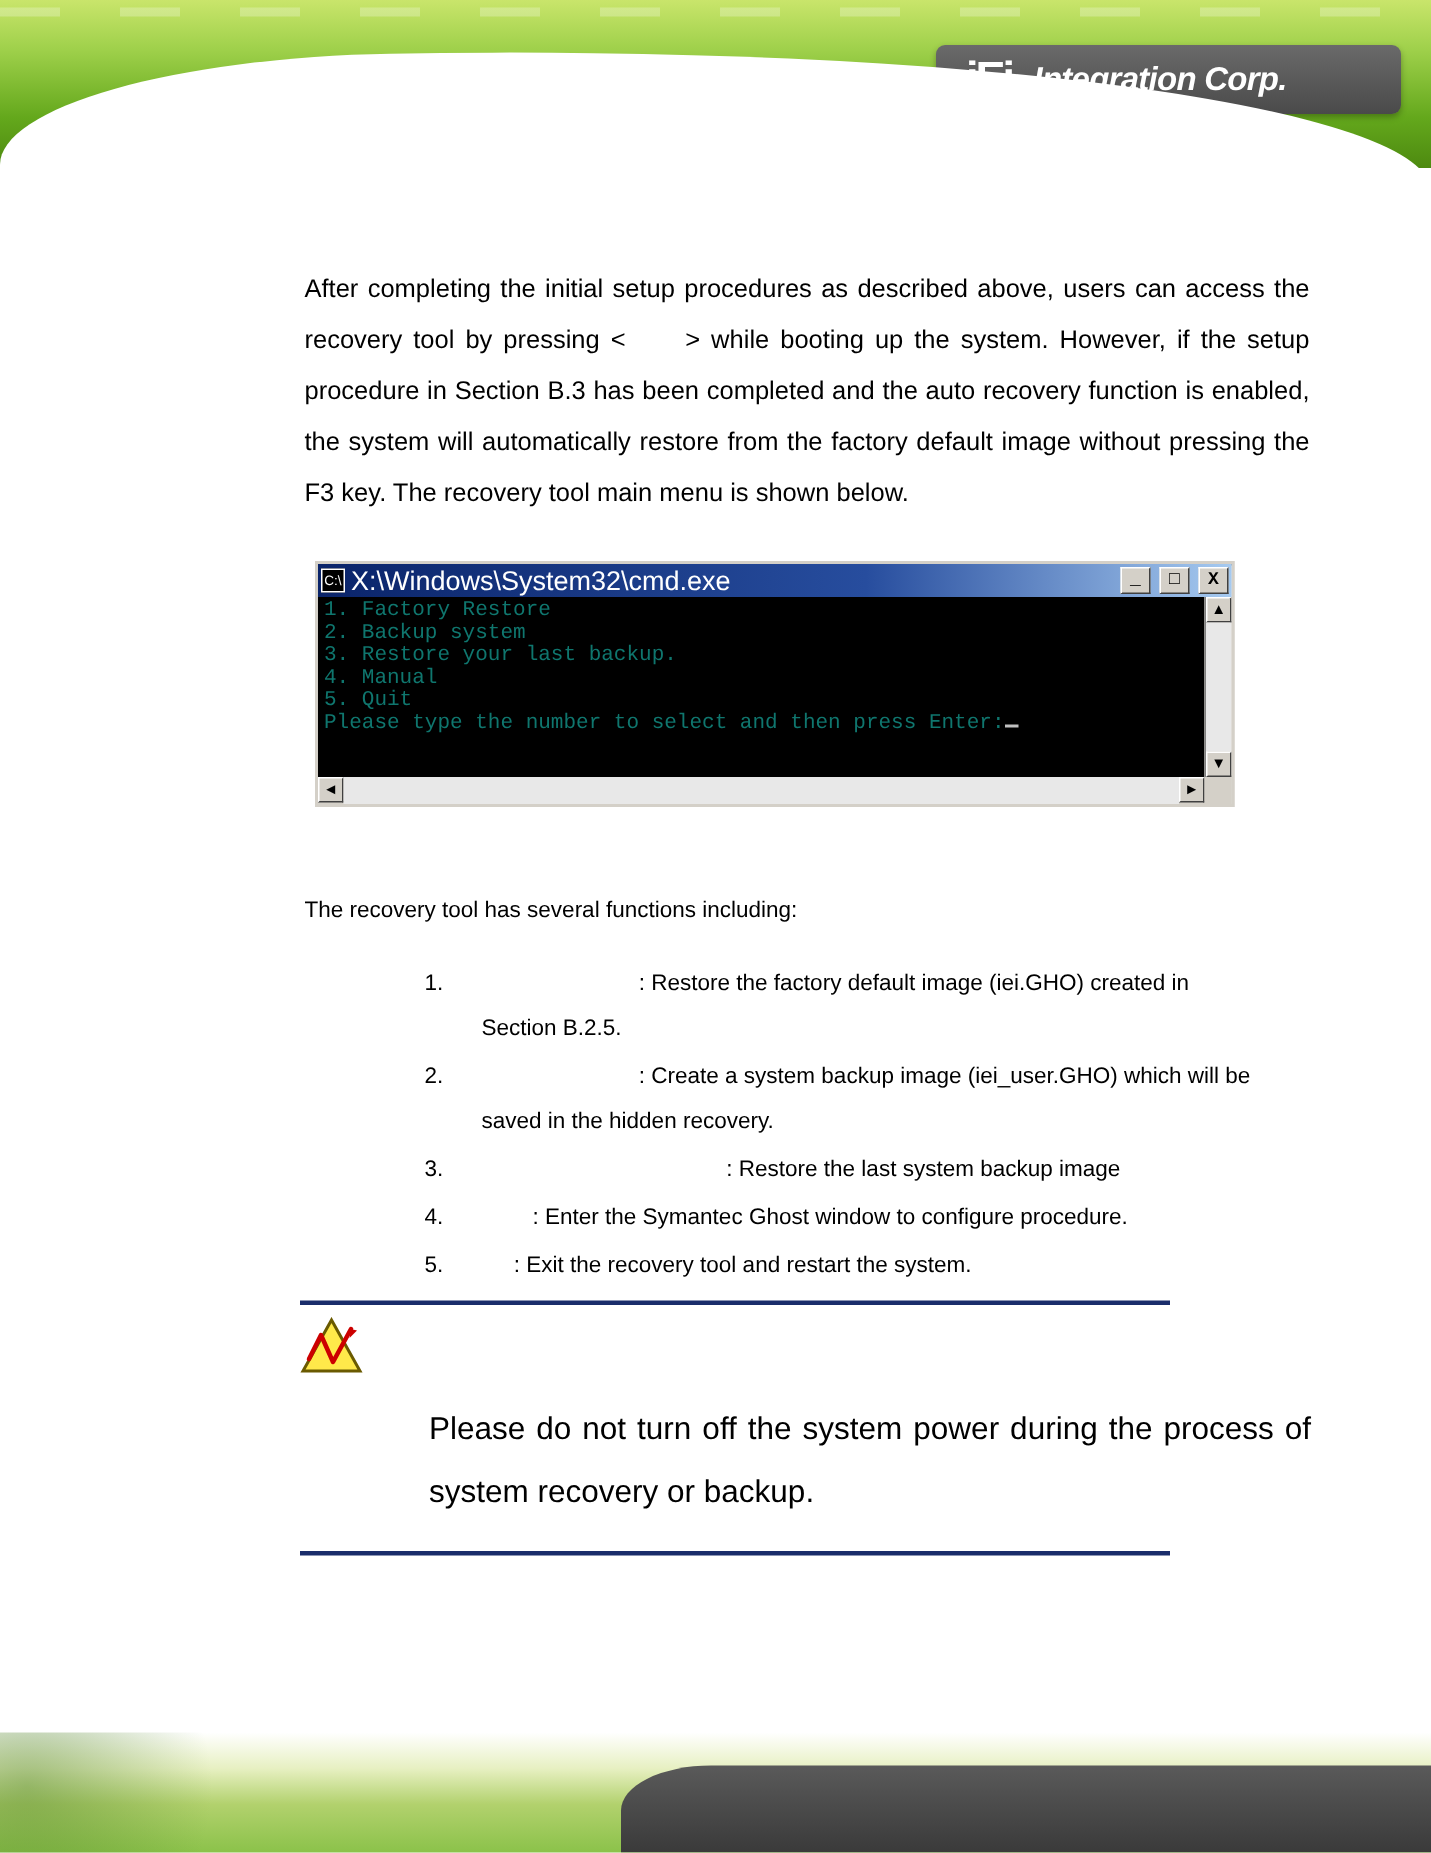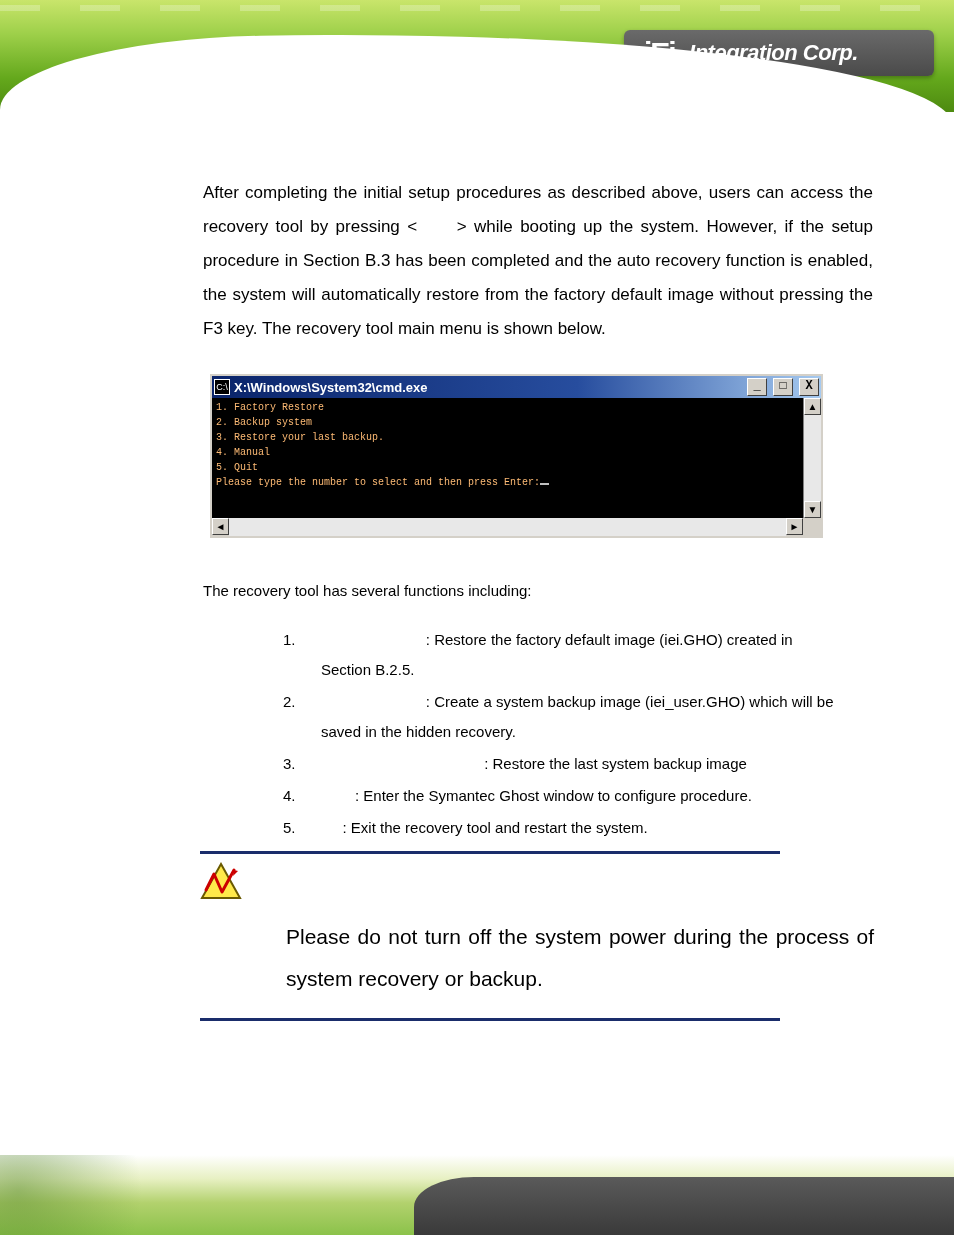--- a/index.html
+++ b/index.html
@@ -93,39 +93,39 @@
       height: 22px;
       display: flex;
       align-items: center;
       padding: 0 2px;
       gap: 4px;
     }
     .titlebar .sysicon {
       width: 16px; height: 16px; background:#000; border:1px solid #fff;
       font-size:9px; color:#fff; display:flex;align-items:center;justify-content:center;
     }
-    .titlebar .title { color: #fff; font-size: 13px; font-weight: 700; font-family: "Tahoma", Arial, sans-serif; }
+    .titlebar .title { color: #fff; font-size: 18px; font-weight: 400; font-family: "Tahoma", Arial, sans-serif; }
     .titlebar .spacer { flex:1; }
     .winbtn {
       width: 20px; height: 18px; background: #d4d0c8;
       border: 1px solid #fff; border-right-color:#404040; border-bottom-color:#404040;
       font-size: 12px; line-height: 14px; text-align:center; margin-left:2px;
       font-family: "Courier New", monospace; font-weight:700;
     }
     .console-body {
       flex: 1;
       display: flex;
       overflow:hidden;
     }
     .console-term {
       flex: 1;
       background: #000;
-      color: #fdba74;
+      color: #0f766e;
       font-family: "Courier New", monospace;
-      font-size: 10px;
+      font-size: 14px;
       line-height: 15px;
       padding: 2px 4px;
       white-space: pre;
     }
     .cursor { background:#c0c0c0; display:inline-block; width:9px; height:2px; vertical-align:baseline; }
     .vscroll {
       width: 18px;
       background:#d4d0c8;
       border-left:1px solid #808080;
       display:flex; flex-direction:column;
@@ -138,21 +138,21 @@
     .vscroll .track{ flex:1; background:#e8e8e8; }
     .hscroll {
       height:18px; display:flex; background:#d4d0c8;
     }
     .hscroll .track{ flex:1; background:#e8e8e8;}
     .hscroll .corner {width:18px; background:#d4d0c8;}
 
     
     .functions-intro {
       font-size: 15px;
-      margin-top: 44px;
+      margin-top: 60px;
       margin-bottom: 26px;
     }
     ol.functions {
       list-style: none;
       margin-left: 80px;
       font-size: 15px;
       line-height: 2.0;
       width: 620px;
     }
     ol.functions li { display: block; margin-bottom: 2px; }

